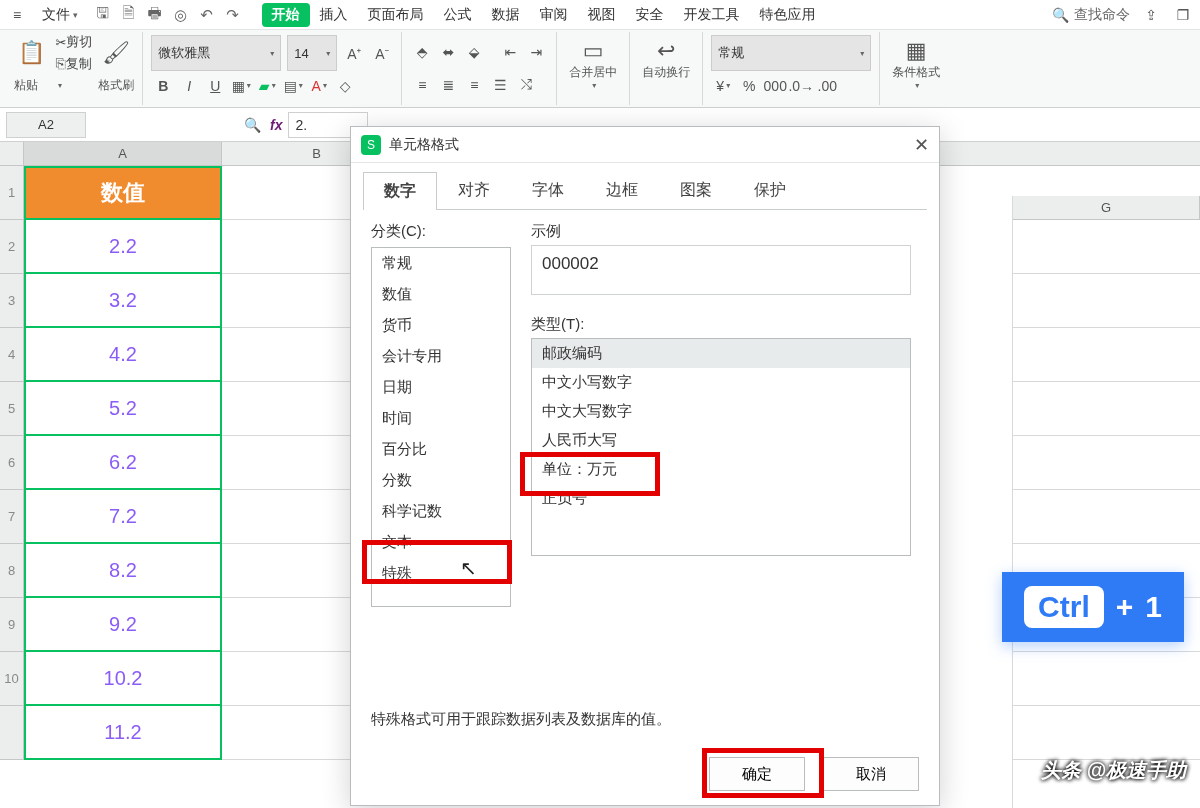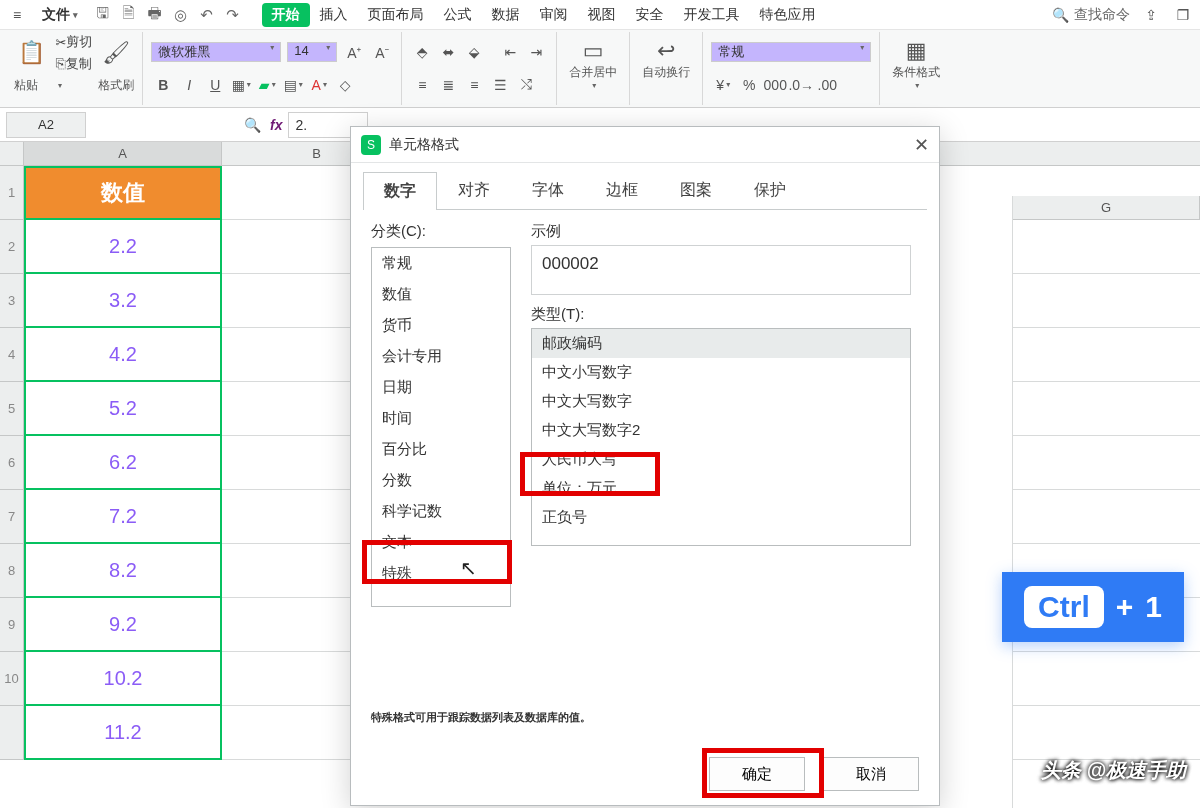--- a/index.html
+++ b/index.html
@@ -2,39 +2,39 @@
 <html><head>
 <meta charset="utf-8">
 <style>
   * { box-sizing: border-box; margin: 0; padding: 0; }
   body { font-family: "Microsoft YaHei", sans-serif; font-size: 14px; background: #fff; width: 1200px; height: 808px; overflow: hidden; position: relative; color: #333; }
 
   
   .menubar { height: 30px; background: #fff; display: flex; align-items: center; padding: 0 6px; border-bottom: 1px solid #e5e5e5; font-size: 14px; }
   .menubar .hamburger { margin-right: 4px; }
   .menubar .menu-item { padding: 2px 10px; cursor: pointer; color: #333; }
-  .menubar .file-drop { display: flex; align-items: center; font-weight: 700; }
+  .menubar .file-drop { display: flex; align-items: center; font-weight: 400; }
   .menubar .file-drop .tri { font-size: 9px; margin-left: 3px; }
   .qat { display: flex; align-items: center; margin-left: 6px; gap: 8px; color: #666; }
   .qat .qat-icon { width: 18px; text-align: center; font-size: 15px; }
   .menubar .spacer { width: 20px; }
   .menubar .tab-active { background: #07c160; color: #fff; border-radius: 4px; padding: 3px 10px; font-weight: 600; }
   .menubar .right { margin-left: auto; display: flex; align-items: center; gap: 10px; color: #666; }
   .menubar .search { display: flex; align-items: center; gap: 4px; }
 
   
   .ribbon { height: 78px; background: #f7f8f8; border-bottom: 1px solid #d0d0d0; display: flex; padding: 2px 6px; }
   .rsect { display: flex; flex-direction: column; border-right: 1px solid #d8d8d8; padding: 4px 8px; }
   .rsect.no-border { border-right: none; }
   .row { display: flex; align-items: center; gap: 6px; height: 34px; }
   .iconbox { width: 22px; height: 22px; display: inline-flex; align-items: center; justify-content: center; color: #555; border-radius: 2px; }
   .bigicon { display: flex; flex-direction: column; align-items: center; justify-content: center; padding: 2px 4px; font-size: 12px; color: #555; }
   .bigicon .glyph { font-size: 22px; margin-bottom: 0; }
   .bigicon .tri { font-size: 8px; }
-  .select { background: #c4b5fd; border: 1px solid #ccc; height: 20px; font-size: 13px; display: flex; padding: 0 6px; justify-content: space-between; }
+  .select { background: #e5e5e5; border: 1px solid #ccc; height: 36px; font-size: 13px; display: flex; align-items: center; padding: 0 6px; justify-content: space-between; }
   .font-name { width: 130px; }
   .font-size { width: 50px; }
   .btnrow { display: flex; gap: 2px; }
   .btnrow .iconbox { width: 24px; }
 
   .border-icon,.fill-icon,.fontcolor-icon { display: inline-flex; align-items:center; }
   .tri { font-size: 8px; color: #666; margin-left: 2px; }
 
   .vertlabel { font-size: 13px; color: #444; display:flex; align-items:center; }
 
@@ -72,27 +72,27 @@
   .dlg-tab.active { border-color:#c8cccd; background:#fff; position:relative; top:1px; font-weight:600; }
 
   .dlg-body { padding:12px 20px; position:relative; }
   .cat-label { font-size:15px; margin-bottom:6px; }
   .cat-list { width:140px; border:1px solid #b9bdbe; height:360px; overflow:hidden; }
   .cat-item { padding:6px 10px; font-size:15px; cursor:pointer; }
   .cat-item.highlighted { background:#fff; position:relative; }
 
   .right-panel { position:absolute; left:180px; top:12px; width:380px; }
   .sample-label { font-size:15px; margin-bottom:4px; }
-  .sample-box { border:1px solid #cfd2d3; height:50px; padding:8px 10px; font-size:17px; margin-bottom:10px; }
+  .sample-box { border:1px solid #cfd2d3; height:50px; padding:8px 10px; font-size:17px; margin-bottom:20px; }
   .type-label { font-size:15px; margin-bottom:4px; }
   .type-list { border:1px solid #b9bdbe; height:218px; }
   .type-item { padding:5px 10px; font-size:15px; cursor:pointer; }
   .type-item.sel { background:#e8ebeb; }
 
-  .hint { position:absolute; left:20px; top:500px; font-size:11px; color:#333;font-weight:bold; }
+  .hint { position:absolute; left:20px; top:500px; font-size:15px; color:#333; }
 
   .dlg-buttons { position:absolute; bottom:14px; right:20px; display:flex; gap:18px; }
   .dlg-btn { width:96px; height:34px; border:1px solid #b9bdbe; background:#fdfdfd; font-size:15px; cursor:pointer; }
 
   
   .redbox { position:absolute; border:5px solid #e20000; pointer-events:none; }
 
   
   .cursor-arrow { position:absolute; font-size:20px; color:#222; }
 
@@ -376,21 +376,20 @@
       </div>
 
     <div class="right-panel" data-name="dialog-right-panel">
       <div class="sample-label" data-name="sample-label">示例</div>
       <div class="sample-box" data-name="sample-value">000002</div>
       <div class="type-label" data-name="type-label">类型(T):</div>
       <div class="type-list" id="typelist" data-name="type-list">
           <div class="type-item sel" data-name="type-item">邮政编码</div>
           <div class="type-item" data-name="type-item">中文小写数字</div>
           <div class="type-item" data-name="type-item">中文大写数字</div>
-          <div class="type-item" data-name="type-item">中文大写数字2</div>
           <div class="type-item" data-name="type-item">人民币大写</div>
           <div class="type-item" data-name="type-item">单位：万元</div>
           <div class="type-item" data-name="type-item">正负号</div>
         </div>
     </div>
 
     <div class="hint" data-name="format-hint-text">特殊格式可用于跟踪数据列表及数据库的值。</div>
   </div>
   <div class="dlg-buttons" data-name="dialog-buttons">
     <button class="dlg-btn" data-name="ok-button">确定</button>

